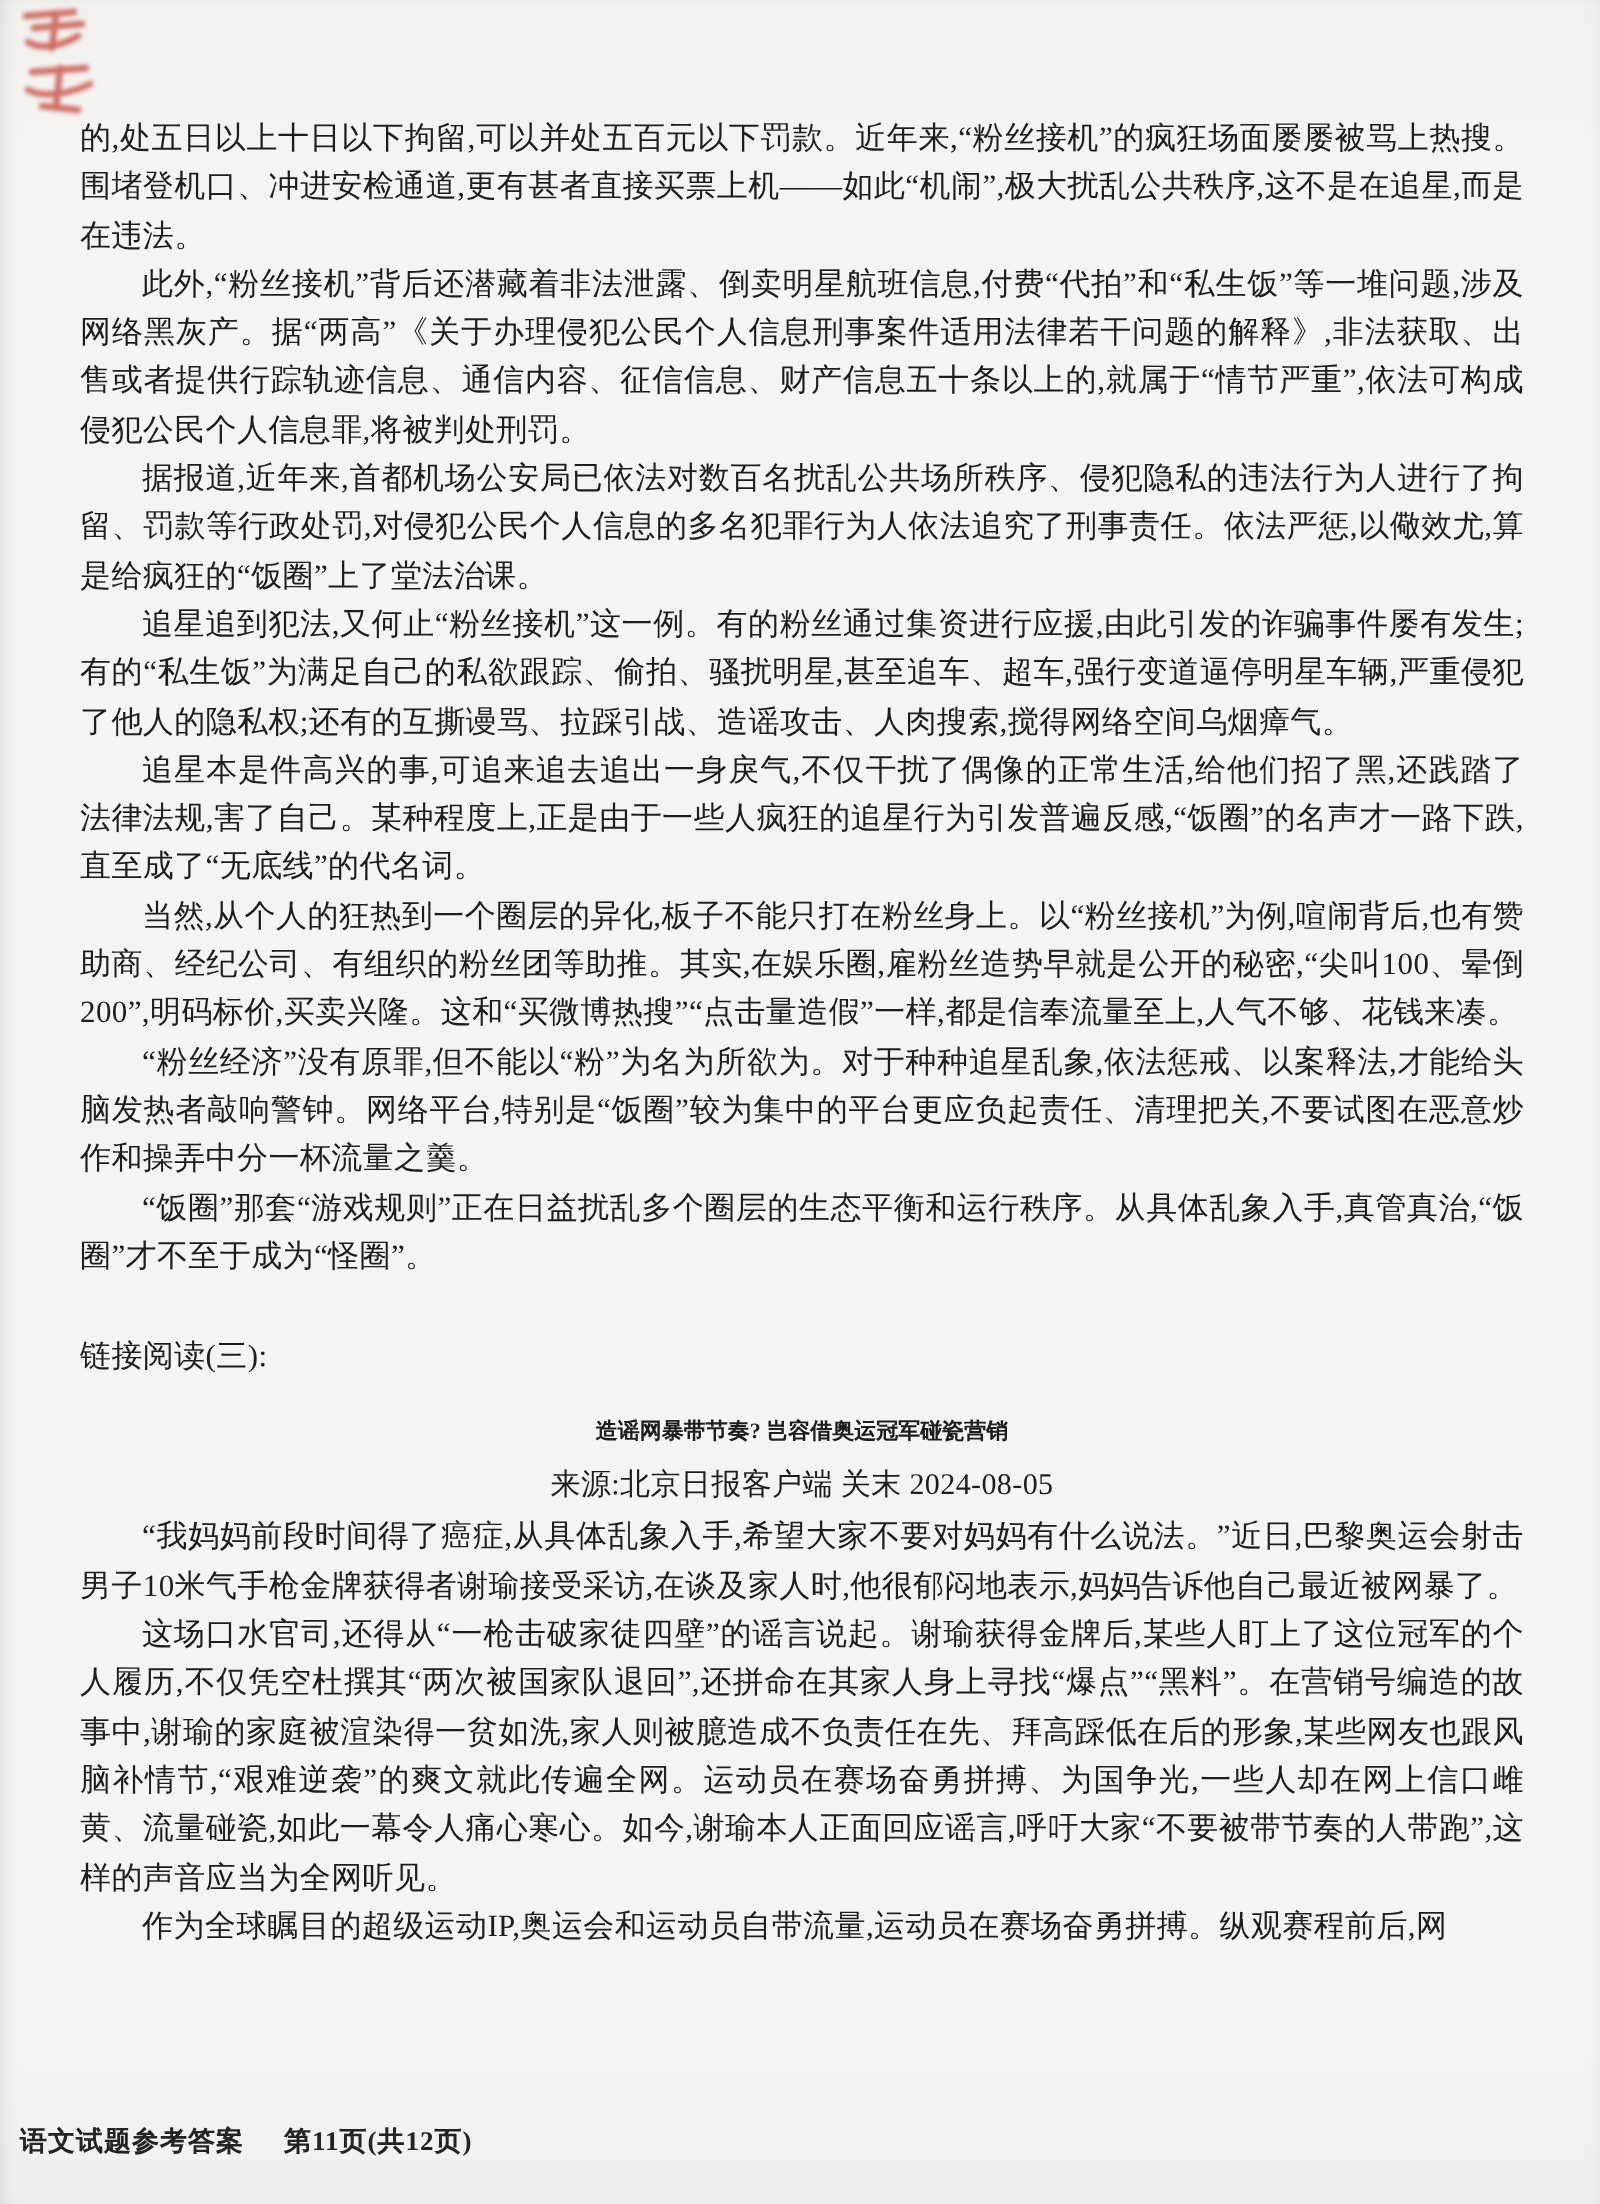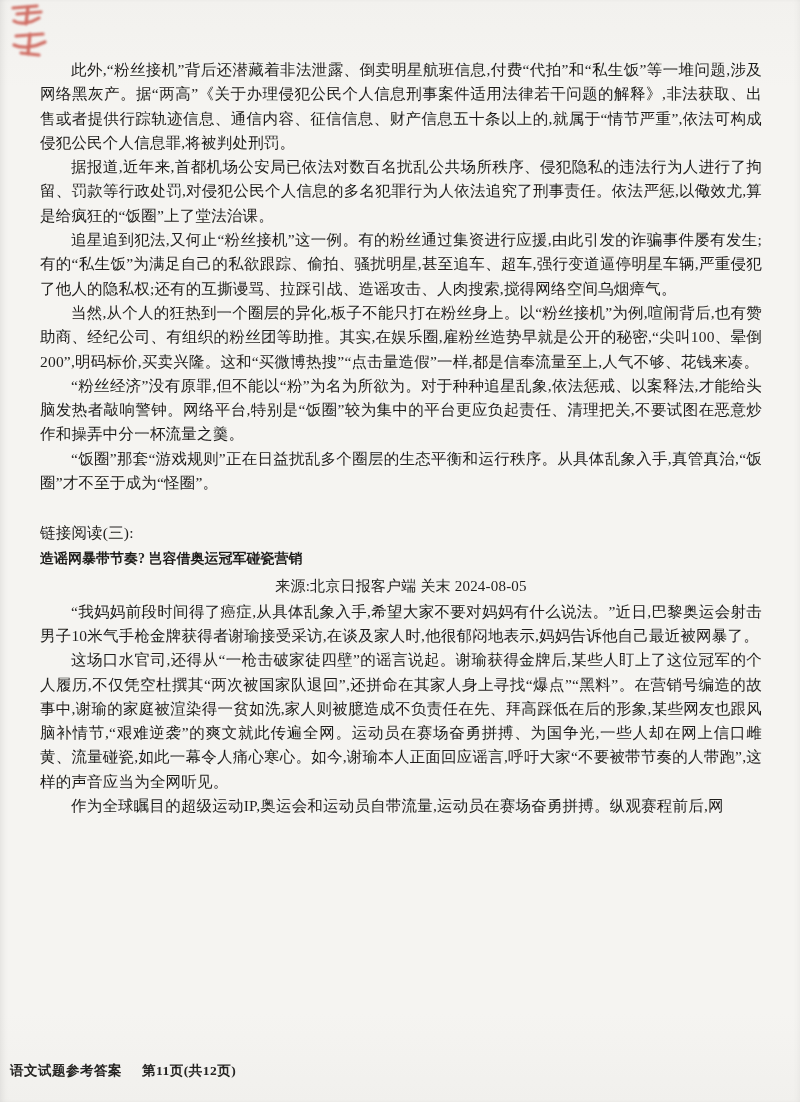--- a/index.html
+++ b/index.html
@@ -41,24 +41,24 @@
     text-align: justify;
     text-justify: inter-ideograph;
     letter-spacing: 0.2px;
   }
   .doc p.ind { text-indent: 2em; }
   .doc p.cont { text-indent: 0; }
   .reading-label {
     margin-top: 26px !important;
   }
   .article-title {
-    margin: 0 0 2px 0;
-    font-size: 14px;
+    margin: 12px 0 2px 0;
+    font-size: 11px;
     font-weight: bold;
-    text-align: left;
+    text-align: center;
     line-height: 26px;
   }
   .article-source {
     text-align: center !important;
     text-indent: 0 !important;
     font-size: 15px !important;
     line-height: 24px !important;
     margin-bottom: 2px !important;
   }
   .footer {
@@ -85,23 +85,25 @@
       <path d="M8 19 C 14 23, 25 21, 33 16"></path>
       <path d="M22 5 L20 22"></path>
       <path d="M10 34 L37 32"></path>
       <path d="M8 43 C 16 47, 29 45, 39 40"></path>
       <path d="M15 51 L33 53"></path>
       <path d="M24 32 L22 52"></path>
     </g>
   </svg>
 
   <div class="doc">
+    <p class="cont">的,处五日以上十日以下拘留,可以并处五百元以下罚款。近年来,“粉丝接机”的疯狂场面屡屡被骂上热搜。围堵登机口、冲进安检通道,更有甚者直接买票上机——如此“机闹”,极大扰乱公共秩序,这不是在追星,而是在违法。</p>
     <p class="ind">此外,“粉丝接机”背后还潜藏着非法泄露、倒卖明星航班信息,付费“代拍”和“私生饭”等一堆问题,涉及网络黑灰产。据“两高”《关于办理侵犯公民个人信息刑事案件适用法律若干问题的解释》,非法获取、出售或者提供行踪轨迹信息、通信内容、征信信息、财产信息五十条以上的,就属于“情节严重”,依法可构成侵犯公民个人信息罪,将被判处刑罚。</p>
     <p class="ind">据报道,近年来,首都机场公安局已依法对数百名扰乱公共场所秩序、侵犯隐私的违法行为人进行了拘留、罚款等行政处罚,对侵犯公民个人信息的多名犯罪行为人依法追究了刑事责任。依法严惩,以儆效尤,算是给疯狂的“饭圈”上了堂法治课。</p>
     <p class="ind">追星追到犯法,又何止“粉丝接机”这一例。有的粉丝通过集资进行应援,由此引发的诈骗事件屡有发生;有的“私生饭”为满足自己的私欲跟踪、偷拍、骚扰明星,甚至追车、超车,强行变道逼停明星车辆,严重侵犯了他人的隐私权;还有的互撕谩骂、拉踩引战、造谣攻击、人肉搜索,搅得网络空间乌烟瘴气。</p>
+    <p class="ind">追星本是件高兴的事,可追来追去追出一身戾气,不仅干扰了偶像的正常生活,给他们招了黑,还践踏了法律法规,害了自己。某种程度上,正是由于一些人疯狂的追星行为引发普遍反感,“饭圈”的名声才一路下跌,直至成了“无底线”的代名词。</p>
     <p class="ind">当然,从个人的狂热到一个圈层的异化,板子不能只打在粉丝身上。以“粉丝接机”为例,喧闹背后,也有赞助商、经纪公司、有组织的粉丝团等助推。其实,在娱乐圈,雇粉丝造势早就是公开的秘密,“尖叫100、晕倒200”,明码标价,买卖兴隆。这和“买微博热搜”“点击量造假”一样,都是信奉流量至上,人气不够、花钱来凑。</p>
     <p class="ind">“粉丝经济”没有原罪,但不能以“粉”为名为所欲为。对于种种追星乱象,依法惩戒、以案释法,才能给头脑发热者敲响警钟。网络平台,特别是“饭圈”较为集中的平台更应负起责任、清理把关,不要试图在恶意炒作和操弄中分一杯流量之羹。</p>
     <p class="ind">“饭圈”那套“游戏规则”正在日益扰乱多个圈层的生态平衡和运行秩序。从具体乱象入手,真管真治,“饭圈”才不至于成为“怪圈”。</p>
 
     <p class="cont reading-label">链接阅读(三):</p>
 
     <h2 class="article-title">造谣网暴带节奏? 岂容借奥运冠军碰瓷营销</h2>
     <p class="article-source">来源:北京日报客户端 关末 2024-08-05</p>
 
     <p class="ind">“我妈妈前段时间得了癌症,从具体乱象入手,希望大家不要对妈妈有什么说法。”近日,巴黎奥运会射击男子10米气手枪金牌获得者谢瑜接受采访,在谈及家人时,他很郁闷地表示,妈妈告诉他自己最近被网暴了。</p>

